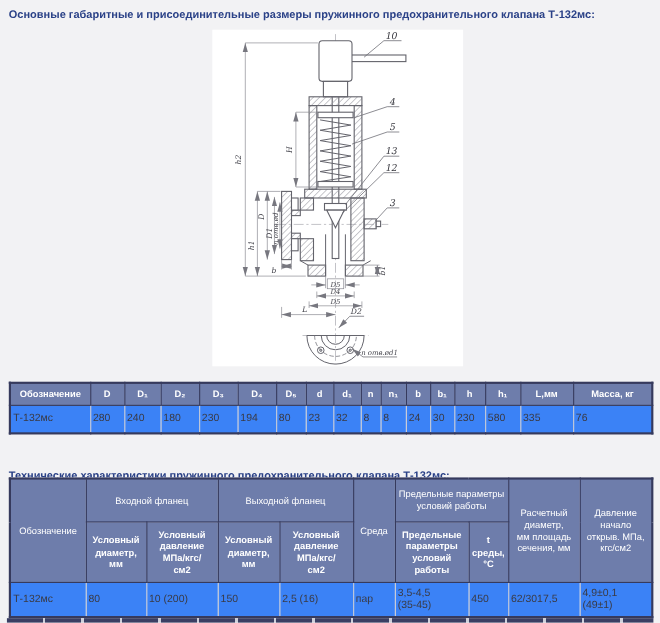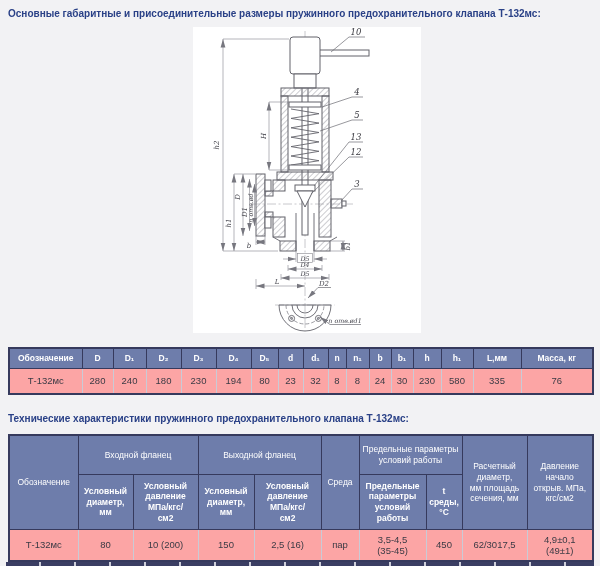--- a/index.html
+++ b/index.html
@@ -5,42 +5,42 @@
   html{background:#f2f2f4;}
   body{
     margin:0; width:600px; height:566px; position:relative; overflow:hidden;
     background:#f2f2f4; font-family:"Liberation Sans", sans-serif;
   }
   .title{
     position:absolute; left:8px; width:588px;
     color:#2a4187; font-weight:700; font-size:10px; line-height:14px;
   }
   #title-dimensions{top:7px;}
-  #title-specs{top:412px;}
+  #title-specs{top:426px;}
 
   .panel{
     position:absolute; left:193px; top:27px; width:228px; height:306px;
     background:#ffffff;
   }
 
   table{
     position:absolute; border-collapse:collapse; table-layout:fixed;
     background:#ffffff; border:2px solid #363a5d;
   }
   #table1{left:8px; top:347px; width:584px;}
   #table2{left:8px; top:434px; width:584px;}
   th{
     background:#6e7dab; color:#ffffff; font-size:8.5px; font-weight:700;
     border:1px solid #363a5d; padding:1px 2px; text-align:center;
     vertical-align:middle; white-space:pre-line; line-height:1.25;
   }
   td{
     font-size:9.5px; color:#3a3a44; border:1px solid #c9cbd6;
-    text-align:center; vertical-align:middle; white-space:pre-line;
-    padding:2px; line-height:1.2; background:#fca5a5;
+    vertical-align:middle; white-space:pre-line;
+    padding:2px; line-height:1.2; background:#3b82f6;
   }
   #table1 th{height:17px;}
   #table1 td{height:20px;}
   #table2 .r1 th{height:36px; font-weight:400;}
   #table2 .r2 th{height:52px;}
   #table2 .r1 th.span2{font-weight:400;}
   #table2 td{height:26px;}
 
   .strip{
     position:absolute; left:6px; top:562px; width:588px; height:4px;

